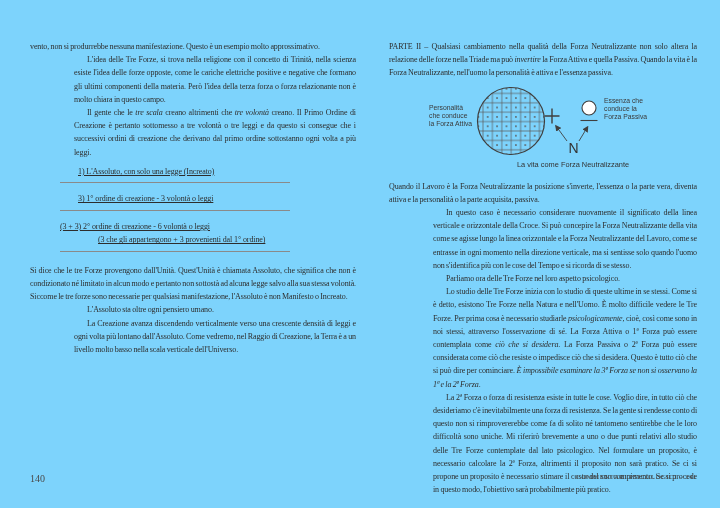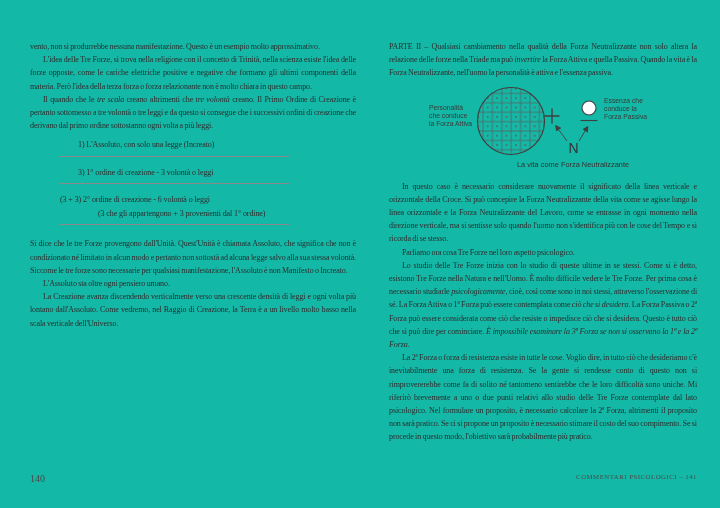--- a/index.html
+++ b/index.html
@@ -4,50 +4,51 @@
 <style>
   html, body {
     margin: 0;
     padding: 0;
     background: #ffffff;
   }
   .spread {
     position: relative;
     width: 720px;
     height: 508px;
-    background: #14b8a6;
+    background: #7dd3fc;
     overflow: hidden;
     font-family: "Liberation Serif", "DejaVu Serif", serif;
     color: #2d2d2d;
   }
   .page {
     position: absolute;
     top: 40px;
   }
   .page.left  { left: 30px;  width: 326px; }
   .page.right { left: 389px; width: 308px; }
 
   .para {
     margin: 0;
     font-size: 8px;
     line-height: 13.2px;
     letter-spacing: -0.1px;
     word-spacing: -0.5px;
     text-align: justify;
   }
-  .para.indent { text-indent: 13px; }
+  .para.indent { text-indent: 13px; margin-left: 44px; }
   .para em { font-style: italic; font-family: Liberation Serif, serif; }
 
   
   .creation-block {
     margin: 6px 0 7px 30px;
     width: 230px;
     font-size: 8px;
     line-height: 13.5px;
     letter-spacing: -0.1px;
+    text-decoration: underline;
   }
   .creation-item {
     border-bottom: 1px solid #8a8a8a;
     padding-bottom: 4px;
     margin-bottom: 9px;
   }
   .creation-item.pad  { padding-left: 18px; }
   .creation-item.hang { padding-left: 38px; text-indent: -38px; }
   .creation-item:last-child { margin-bottom: 12px; }
 
@@ -89,21 +90,21 @@
   }
 </style>
 </head>
 <body>
 
 <div class="spread">
 
   <div class="page left">
     <p class="para"><span>vento, non si produrrebbe nessuna manifestazione. Questo è un esempio molto approssimativo.</span></p>
     <p class="para indent"><span>L'idea delle Tre Forze, si trova nella religione con il concetto di Trinità, nella scienza esiste l'idea delle forze opposte, come le cariche elettriche positive e negative che formano gli ultimi componenti della materia. Però l'idea della terza forza o forza relazionante non è molto chiara in questo campo.</span></p>
-    <p class="para indent"><span>Il quando che le </span><em>tre scala</em><span> creano altrimenti che </span><em>tre volontà</em><span> creano. Il Primo Ordine di Creazione è pertanto sottomesso a tre volontà o tre leggi e da questo si consegue che i successivi ordini di creazione che derivano dal primo ordine sottostanno ogni volta a più leggi.</span></p>
+    <p class="para indent"><span>Il gente che le </span><em>tre scala</em><span> creano altrimenti che </span><em>tre volontà</em><span> creano. Il Primo Ordine di Creazione è pertanto sottomesso a tre volontà o tre leggi e da questo si consegue che i successivi ordini di creazione che derivano dal primo ordine sottostanno ogni volta a più leggi.</span></p>
 
     <div class="creation-block">
       <div class="creation-item pad">1) L'Assoluto, con solo una legge (Increato)</div>
       <div class="creation-item pad">3) 1° ordine di creazione - 3 volontà o leggi</div>
       <div class="creation-item hang">(3 + 3) 2° ordine di creazione - 6 volontà o leggi<br>(3 che gli appartengono + 3 provenienti dal 1° ordine)</div>
     </div>
 
     <p class="para"><span>Si dice che le tre Forze provengono dall'Unità. Quest'Unità è chiamata Assoluto, che significa che non è condizionato né limitato in alcun modo e pertanto non sottostà ad alcuna legge salvo alla sua stessa volontà. Siccome le tre forze sono necessarie per qualsiasi manifestazione, l'Assoluto è non Manifesto o Increato.</span></p>
     <p class="para indent"><span>L'Assoluto sta oltre ogni pensiero umano.</span></p>
     <p class="para indent"><span>La Creazione avanza discendendo verticalmente verso una crescente densità di leggi e ogni volta più lontano dall'Assoluto. Come vedremo, nel Raggio di Creazione, la Terra è a un livello molto basso nella scala verticale dell'Universo.</span></p>
@@ -142,22 +143,23 @@
 
         <line x1="178" y1="57" x2="167" y2="42" stroke="#3f3f3f" stroke-width="0.9" marker-end="url(#arrowhead)"></line>
         <line x1="190" y1="57" x2="198.5" y2="43" stroke="#3f3f3f" stroke-width="0.9" marker-end="url(#arrowhead)"></line>
 
         <text class="diagram-n" x="184.5" y="69" text-anchor="middle">N</text>
 
         <text class="diagram-caption" x="184" y="83" text-anchor="middle">La vita come Forza Neutralizzante</text>
       </svg>
     </div>
 
+    <p class="para"><span>Quando il Lavoro è la Forza Neutralizzante la posizione s'inverte, l'essenza o la parte vera, diventa attiva e la personalità o la parte acquisita, passiva.</span></p>
     <p class="para indent"><span>In questo caso è necessario considerare nuovamente il significato della linea verticale e orizzontale della Croce. Si può concepire la Forza Neutralizzante della vita come se agisse lungo la linea orizzontale e la Forza Neutralizzante del Lavoro, come se entrasse in ogni momento nella direzione verticale, ma si sentisse solo quando l'uomo non s'identifica più con le cose del Tempo e si ricorda di se stesso.</span></p>
-    <p class="para indent"><span>Parliamo ora cosa Tre Forze nel loro aspetto psicologico.</span></p>
+    <p class="para indent"><span>Parliamo ora delle Tre Forze nel loro aspetto psicologico.</span></p>
     <p class="para indent"><span>Lo studio delle Tre Forze inizia con lo studio di queste ultime in se stessi. Come si è detto, esistono Tre Forze nella Natura e nell'Uomo. È molto difficile vedere le Tre Forze. Per prima cosa è necessario studiarle </span><em>psicologicamente</em><span>, cioè, così come sono in noi stessi, attraverso l'osservazione di sé. La Forza Attiva o 1ª Forza può essere contemplata come </span><em>ciò che si desidera</em><span>. La Forza Passiva o 2ª Forza può essere considerata come ciò che resiste o impedisce ciò che si desidera. Questo è tutto ciò che si può dire per cominciare. </span><em>È impossibile esaminare la 3ª Forza se non si osservano la 1ª e la 2ª Forza</em><span>.</span></p>
     <p class="para indent"><span>La 2ª Forza o forza di resistenza esiste in tutte le cose. Voglio dire, in tutto ciò che desideriamo c'è inevitabilmente una forza di resistenza. Se la gente si rendesse conto di questo non si rimprovererebbe come fa di solito né tantomeno sentirebbe che le loro difficoltà sono uniche. Mi riferirò brevemente a uno o due punti relativi allo studio delle Tre Forze contemplate dal lato psicologico. Nel formulare un proposito, è necessario calcolare la 2ª Forza, altrimenti il proposito non sarà pratico. Se ci si propone un proposito è necessario stimare il costo del suo compimento. Se si procede in questo modo, l'obiettivo sarà probabilmente più pratico.</span></p>
   </div>
 
   <div class="folio-left">140</div>
   <div class="folio-right">COMMENTARI PSICOLOGICI  –  141</div>
 
 </div>
 
 </body></html>

